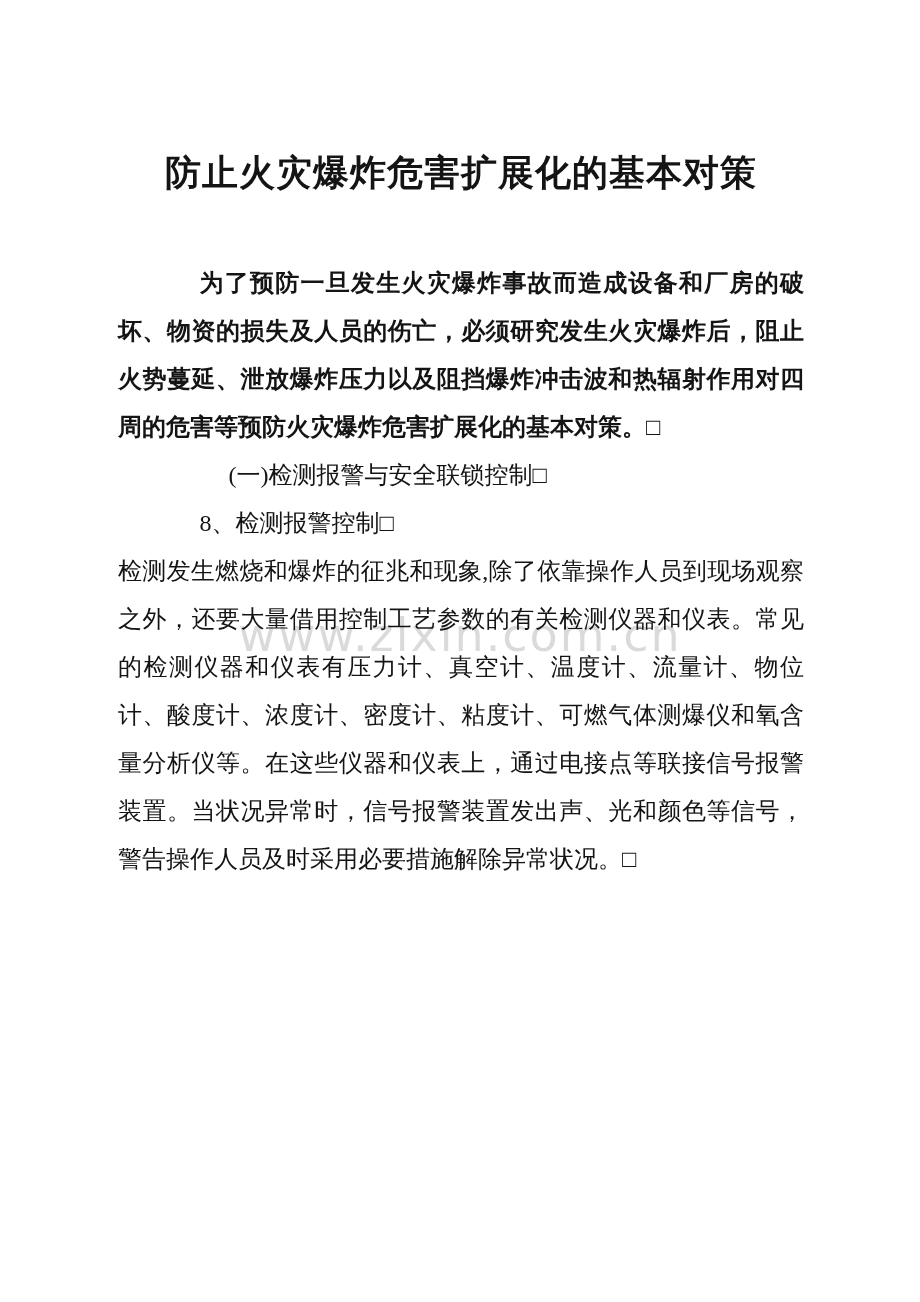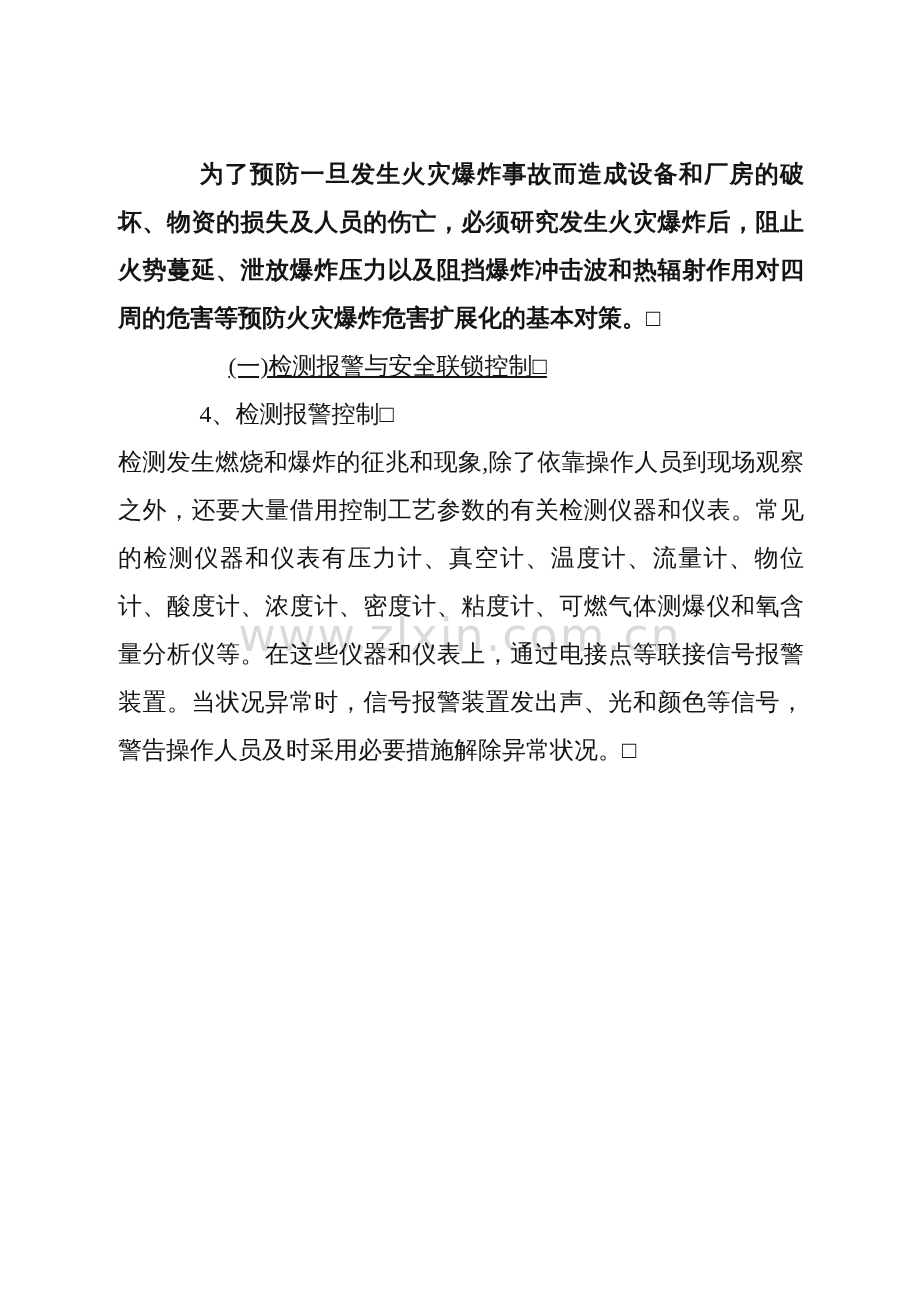--- a/index.html
+++ b/index.html
@@ -27,21 +27,21 @@
     line-height: 1.3;
   }
   .para {
     font-size: 24px;
     line-height: 48px;
     text-align: justify;
     margin: 0;
     word-break: break-all;
   }
   .indent-body { text-indent: 3.4em; font-weight: bold; }
-  .indent-heading { text-indent: 4.6em; text-decoration: underline; }
+  .indent-heading { text-indent: 4.6em; }
   .indent-sub { text-indent: 3.4em; }
   .no-indent { text-indent: 0; }
   .watermark {
     position: absolute;
     top: 608px;
     left: 50%;
     transform: translateX(-50%);
     font-family: "DejaVu Sans", sans-serif;
     font-size: 46px;
     letter-spacing: 2px;
@@ -55,24 +55,25 @@
 </style>
 </head>
 <body>
 
 <div class="page">
 
   <div class="watermark">www.zlxin.com.cn</div>
 
   <div class="content">
 
+    <h1 class="doc-title">防止火灾爆炸危害扩展化的基本对策</h1>
 
     <p class="para indent-body">为了预防一旦发生火灾爆炸事故而造成设备和厂房的破坏、物资的损失及人员的伤亡，必须研究发生火灾爆炸后，阻止火势蔓延、泄放爆炸压力以及阻挡爆炸冲击波和热辐射作用对四周的危害等预防火灾爆炸危害扩展化的基本对策。□</p>
 
     <p class="para indent-heading">(一)检测报警与安全联锁控制□</p>
 
-    <p class="para indent-sub">4、检测报警控制□</p>
+    <p class="para indent-sub">8、检测报警控制□</p>
 
 
     <p class="para no-indent">检测发生燃烧和爆炸的征兆和现象,除了依靠操作人员到现场观察之外，还要大量借用控制工艺参数的有关检测仪器和仪表。常见的检测仪器和仪表有压力计、真空计、温度计、流量计、物位计、酸度计、浓度计、密度计、粘度计、可燃气体测爆仪和氧含量分析仪等。在这些仪器和仪表上，通过电接点等联接信号报警装置。当状况异常时，信号报警装置发出声、光和颜色等信号，警告操作人员及时采用必要措施解除异常状况。□</p>
 
   </div>
 </div>
 
 </body></html>

